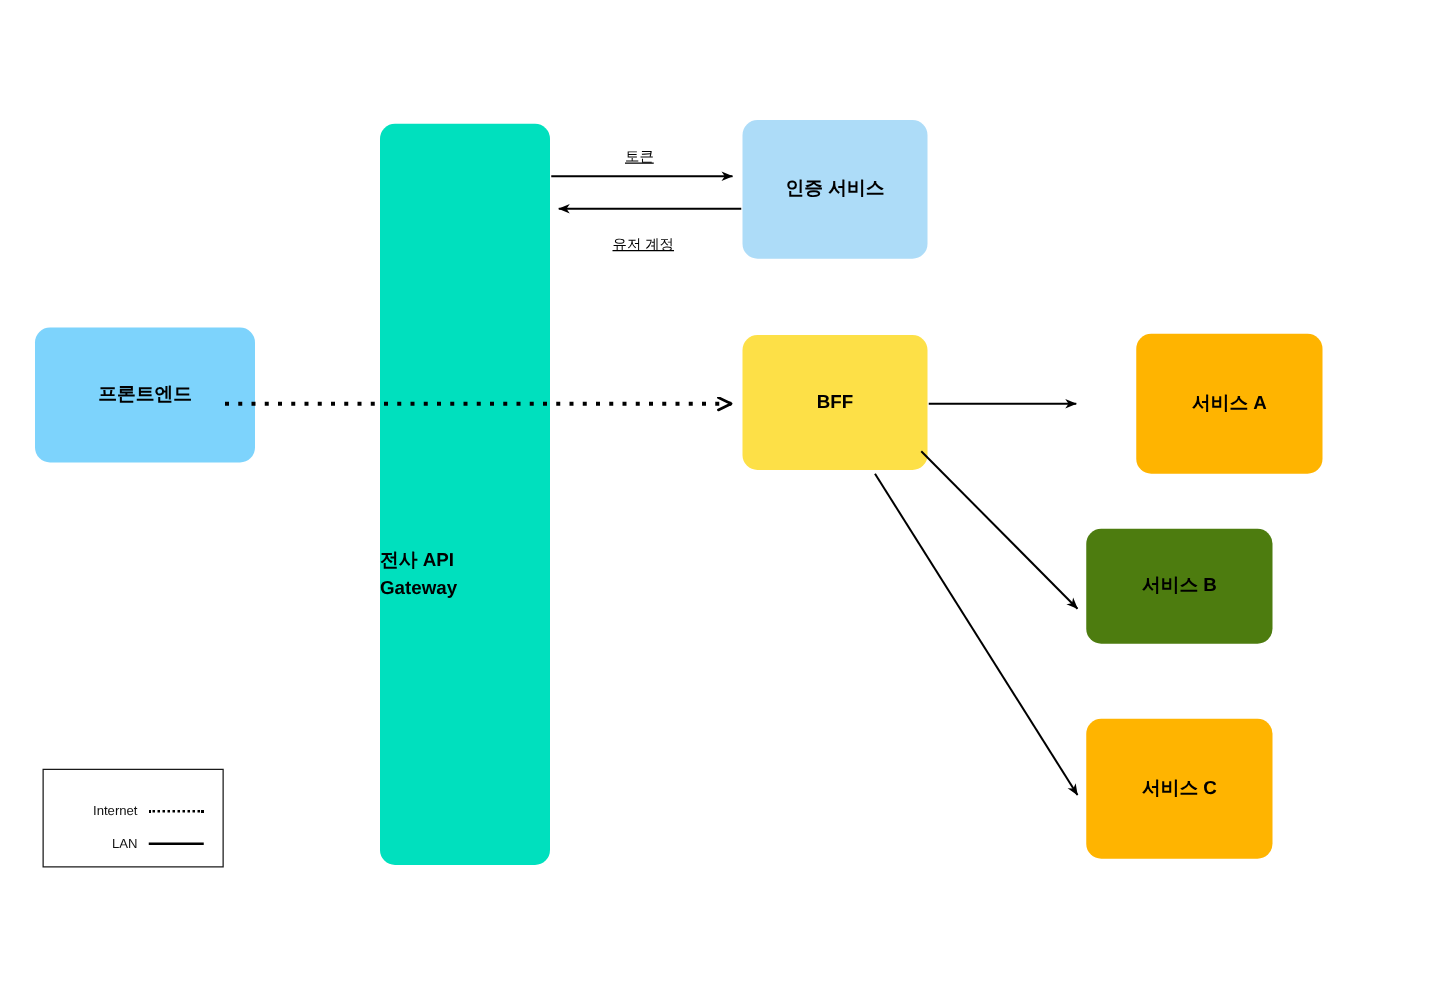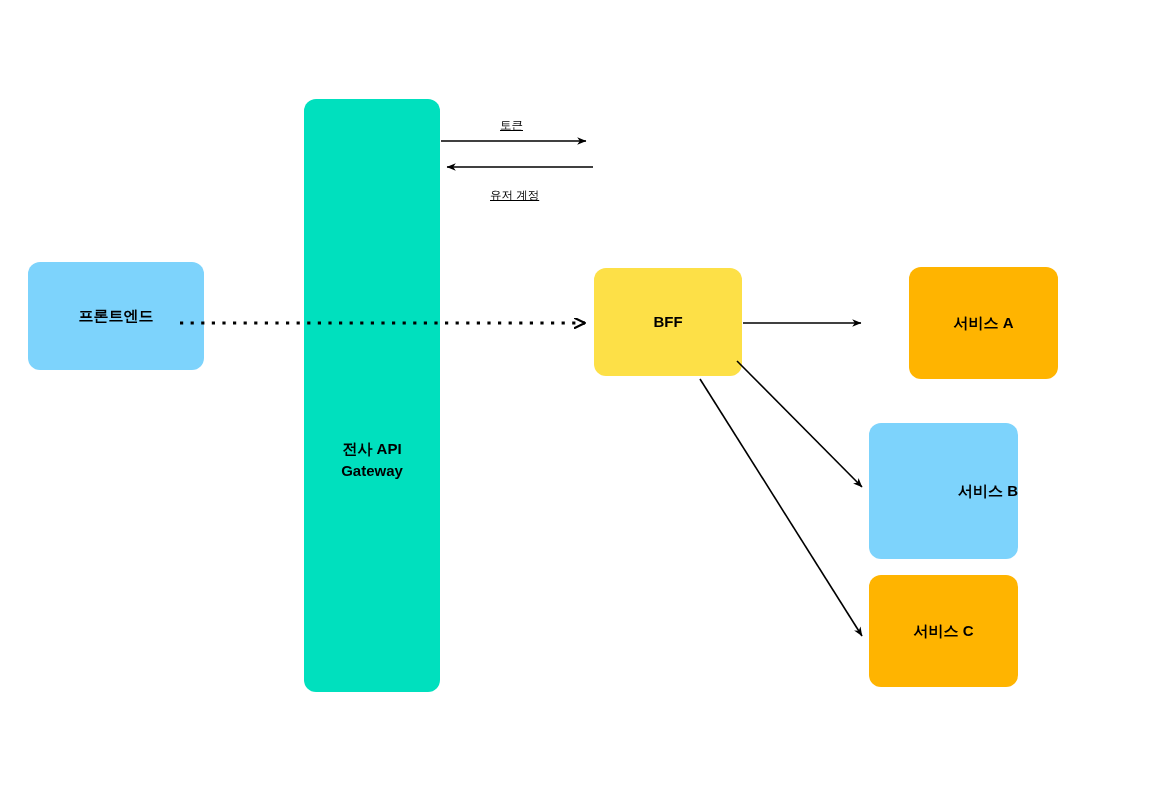--- a/index.html
+++ b/index.html
@@ -21,26 +21,26 @@
     line-height: 1.35;
     border-radius: 12px;
     z-index: 3;
   }
 
   #node-frontend { left: 28px;  top: 262px; width: 176px; height: 108px; background: #7dd3fc; }
   #node-gateway  { left: 304px; top: 99px;  width: 136px; height: 593px; background: #00E0BE; }
   #node-auth     { left: 594px; top: 96px;  width: 148px; height: 111px; background: #ADDCF8; }
   #node-bff      { left: 594px; top: 268px; width: 148px; height: 108px; background: #fde047; }
   #node-svc-a    { left: 869px; top: 267px; width: 149px; height: 112px; background: #FFB400; margin-left: 40px; }
-  #node-svc-b    { left: 869px; top: 423px; width: 149px; height: 136px; background: #7dd3fc; justify-content: flex-end; }
+  #node-svc-b    { left: 869px; top: 423px; width: 149px; height: 92px; background: #4d7c0f; }
   #node-svc-c    { left: 869px; top: 575px; width: 149px; height: 112px; background: #FFB400; }
 
   #node-gateway .gw-label {
     position: absolute; left: 0; right: 0; top: 339px;
-    text-align: center; font-size: 15px; font-weight: 700; line-height: 1.45;
+    text-align: left; font-size: 15px; font-weight: 700; line-height: 1.45;
   }
 
   .edge-label {
     position: absolute;
     font-size: 11.5px;
     font-weight: 400;
     color: #000000;
     white-space: nowrap;
     z-index: 5;
     text-decoration: underline;
@@ -83,20 +83,23 @@
     <span>프론트엔드</span>
   </div>
 
   <div class="node" id="node-gateway">
     <div class="gw-label">
       <div>전사 API</div>
       <div>Gateway</div>
     </div>
   </div>
 
+  <div class="node" id="node-auth">
+    <span>인증 서비스</span>
+  </div>
 
   <div class="node" id="node-bff">
     <span>BFF</span>
   </div>
 
   <div class="node" id="node-svc-a">
     <span>서비스 A</span>
   </div>
 
   <div class="node" id="node-svc-b">
@@ -138,14 +141,24 @@
 
     <g>
       <line x1="737" y1="361" x2="862" y2="487" stroke="#000000" stroke-width="1.6" marker-end="url(#arrow-solid)"></line>
     </g>
 
     <g>
       <line x1="700" y1="379" x2="862" y2="636" stroke="#000000" stroke-width="1.6" marker-end="url(#arrow-solid)"></line>
     </g>
   </svg>
 
+  <div id="legend">
+    <div class="legend-row" id="legend-row-internet">
+      <span class="legend-text">Internet</span>
+      <span class="legend-swatch" id="legend-swatch-internet"></span>
+    </div>
+    <div class="legend-row" id="legend-row-lan">
+      <span class="legend-text">LAN</span>
+      <span class="legend-swatch" id="legend-swatch-lan"></span>
+    </div>
+  </div>
 
 </div>
 
 </body></html>

